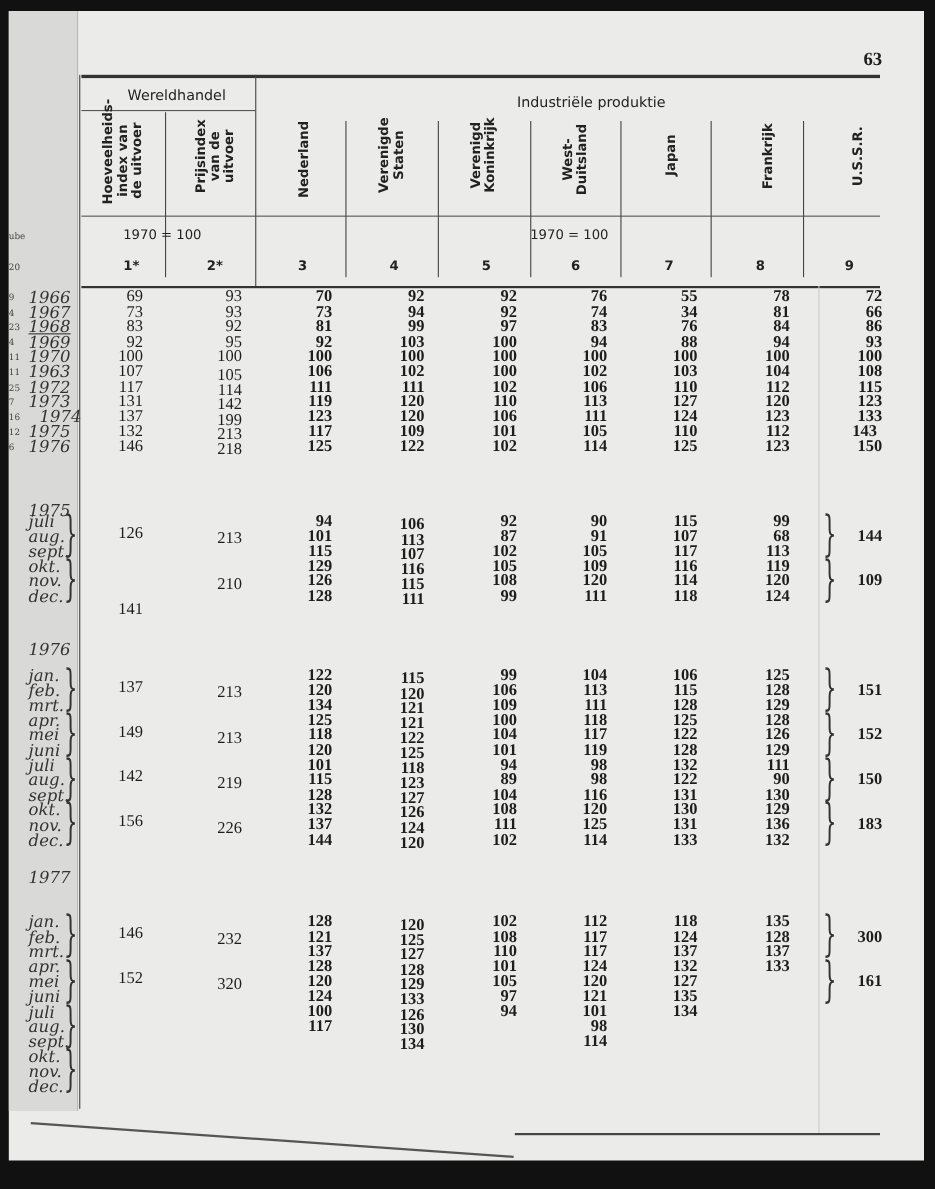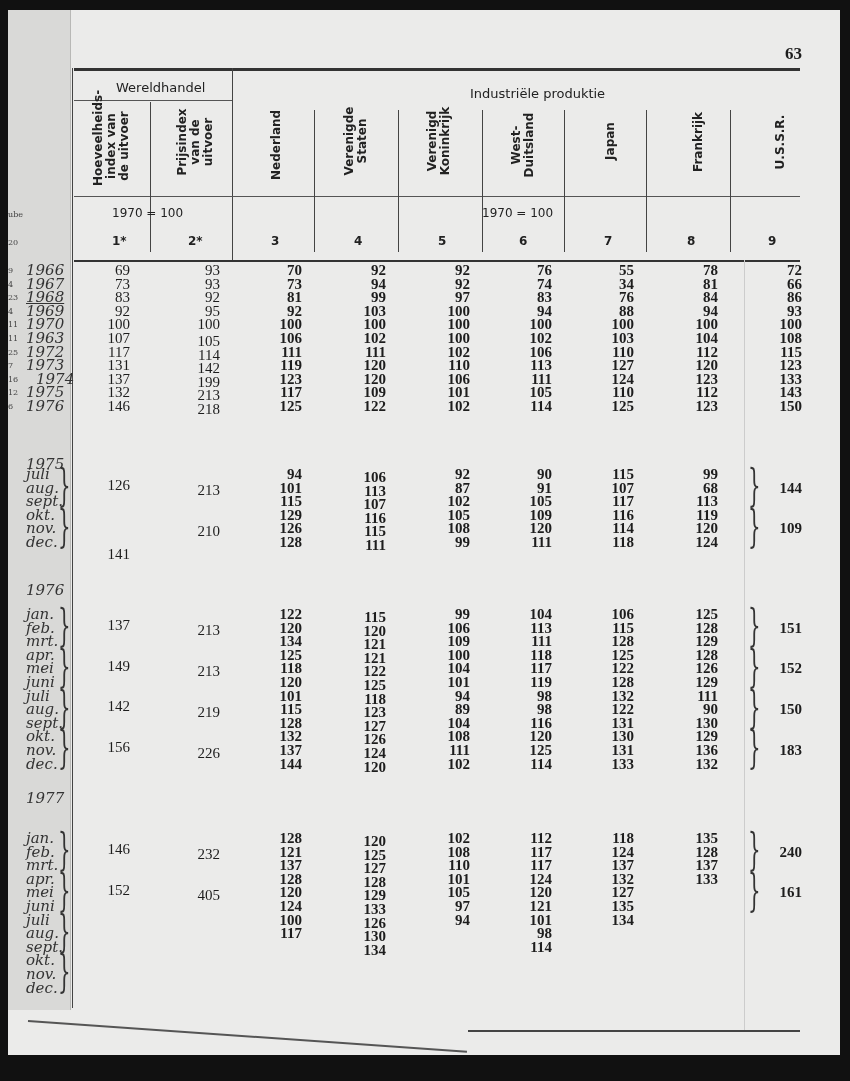--- a/index.html
+++ b/index.html
@@ -219,21 +219,21 @@
       <div class="cell b" style="left: 678px; top: 390px;">123</div>
       <div class="cell b" style="left: 762px; top: 254px;">72</div>
       <div class="cell b" style="left: 762px; top: 267.6px;">66</div>
       <div class="cell b" style="left: 762px; top: 281.2px;">86</div>
       <div class="cell b" style="left: 762px; top: 294.8px;">93</div>
       <div class="cell b" style="left: 762px; top: 308.4px;">100</div>
       <div class="cell b" style="left: 762px; top: 322px;">108</div>
       <div class="cell b" style="left: 762px; top: 335.6px;">115</div>
       <div class="cell b" style="left: 762px; top: 349.2px;">123</div>
       <div class="cell b" style="left: 762px; top: 362.8px;">133</div>
-      <div class="cell b" style="left: 762px; top: 376.4px;">143</div>
+      <div class="cell b" style="left: 762px; top: 376.4px; text-align: center;">143</div>
       <div class="cell b" style="left: 762px; top: 390px;">150</div>
       <div class="period-label" style="left: 18px; top: 448px;">1975</div>
       <div class="period-label" style="left: 18px; top: 458px;">juli</div>
       <div class="period-label" style="left: 18px; top: 471.6px;">aug.</div>
       <div class="period-label" style="left: 18px; top: 485.2px;">sept.</div>
       <div class="period-label" style="left: 18px; top: 498.8px;">okt.</div>
       <div class="period-label" style="left: 18px; top: 512.4px;">nov.</div>
       <div class="period-label" style="left: 18px; top: 526px;">dec.</div>
       <div class="brace" style="left: 50px; top: 456px;;font-size:44px;line-height:40px;">}</div>
       <div class="brace" style="left: 740px; top: 456px;;font-size:44px;line-height:40px;">}</div>
@@ -402,23 +402,23 @@
       <div class="brace" style="left: 50px; top: 820px;;font-size:44px;line-height:40px;">}</div>
       <div class="brace" style="left: 740px; top: 820px;;font-size:44px;line-height:40px;">}</div>
       <div class="brace" style="left: 50px; top: 860.8px;;font-size:44px;line-height:40px;">}</div>
       <div class="brace" style="left: 740px; top: 860.8px;;font-size:44px;line-height:40px;">}</div>
       <div class="brace" style="left: 50px; top: 901.6px;;font-size:44px;line-height:40px;">}</div>
       <div class="brace" style="left: 740px; top: 901.6px;;font-size:44px;line-height:40px;"></div>
       <div class="brace" style="left: 50px; top: 942.4px;;font-size:44px;line-height:40px;">}</div>
       <div class="brace" style="left: 740px; top: 942.4px;;font-size:44px;line-height:40px;"></div>
       <div class="cell" style="left: 90px; top: 832.88px;">146</div>
       <div class="cell" style="left: 180px; top: 838.32px;">232</div>
-      <div class="cell b" style="left: 762px; top: 835.6px;">240</div>
+      <div class="cell b" style="left: 762px; top: 835.6px;">300</div>
       <div class="cell" style="left: 90px; top: 873.68px;">152</div>
-      <div class="cell" style="left: 180px; top: 879.12px;">405</div>
+      <div class="cell" style="left: 180px; top: 879.12px;">320</div>
       <div class="cell b" style="left: 762px; top: 876.4px;">161</div>
       <div class="cell b" style="left: 262px; top: 822px;">128</div>
       <div class="cell b" style="left: 262px; top: 835.6px;">121</div>
       <div class="cell b" style="left: 262px; top: 849.2px;">137</div>
       <div class="cell b" style="left: 262px; top: 862.8px;">128</div>
       <div class="cell b" style="left: 262px; top: 876.4px;">120</div>
       <div class="cell b" style="left: 262px; top: 890px;">124</div>
       <div class="cell b" style="left: 262px; top: 903.6px;">100</div>
       <div class="cell b" style="left: 262px; top: 917.2px;">117</div>
       <div class="cell b" style="left: 346px; top: 825px;">120</div>

